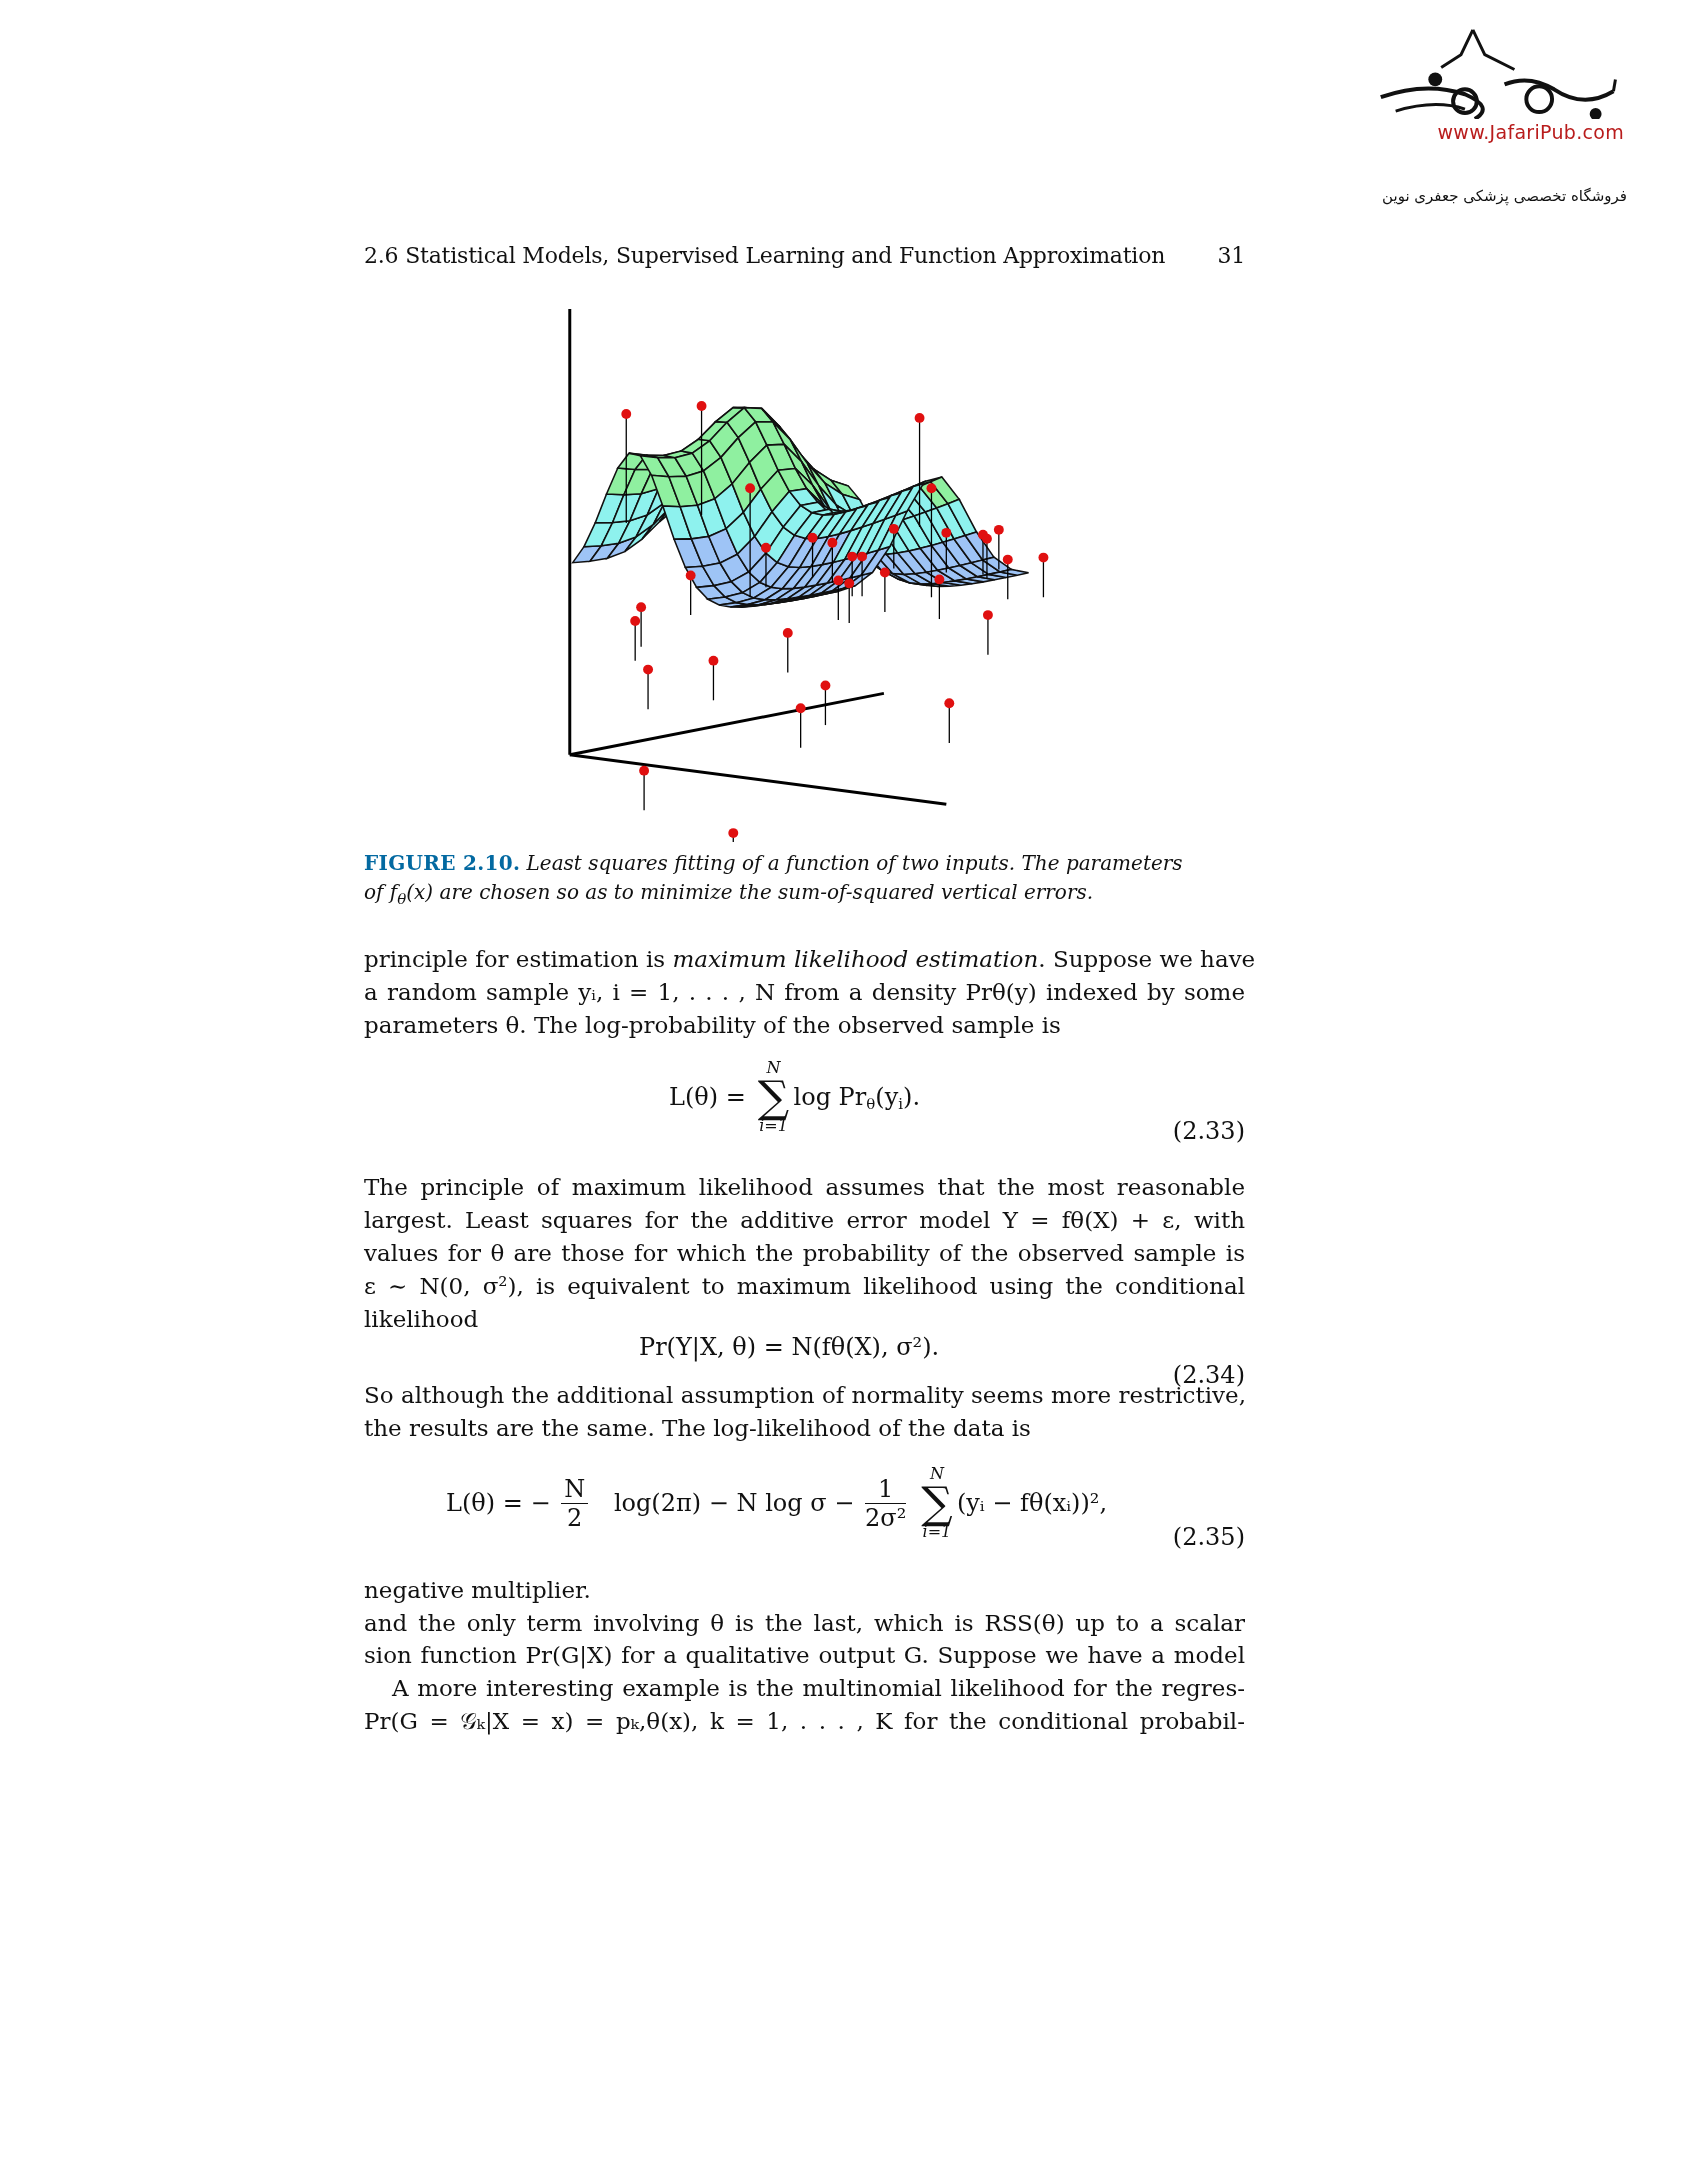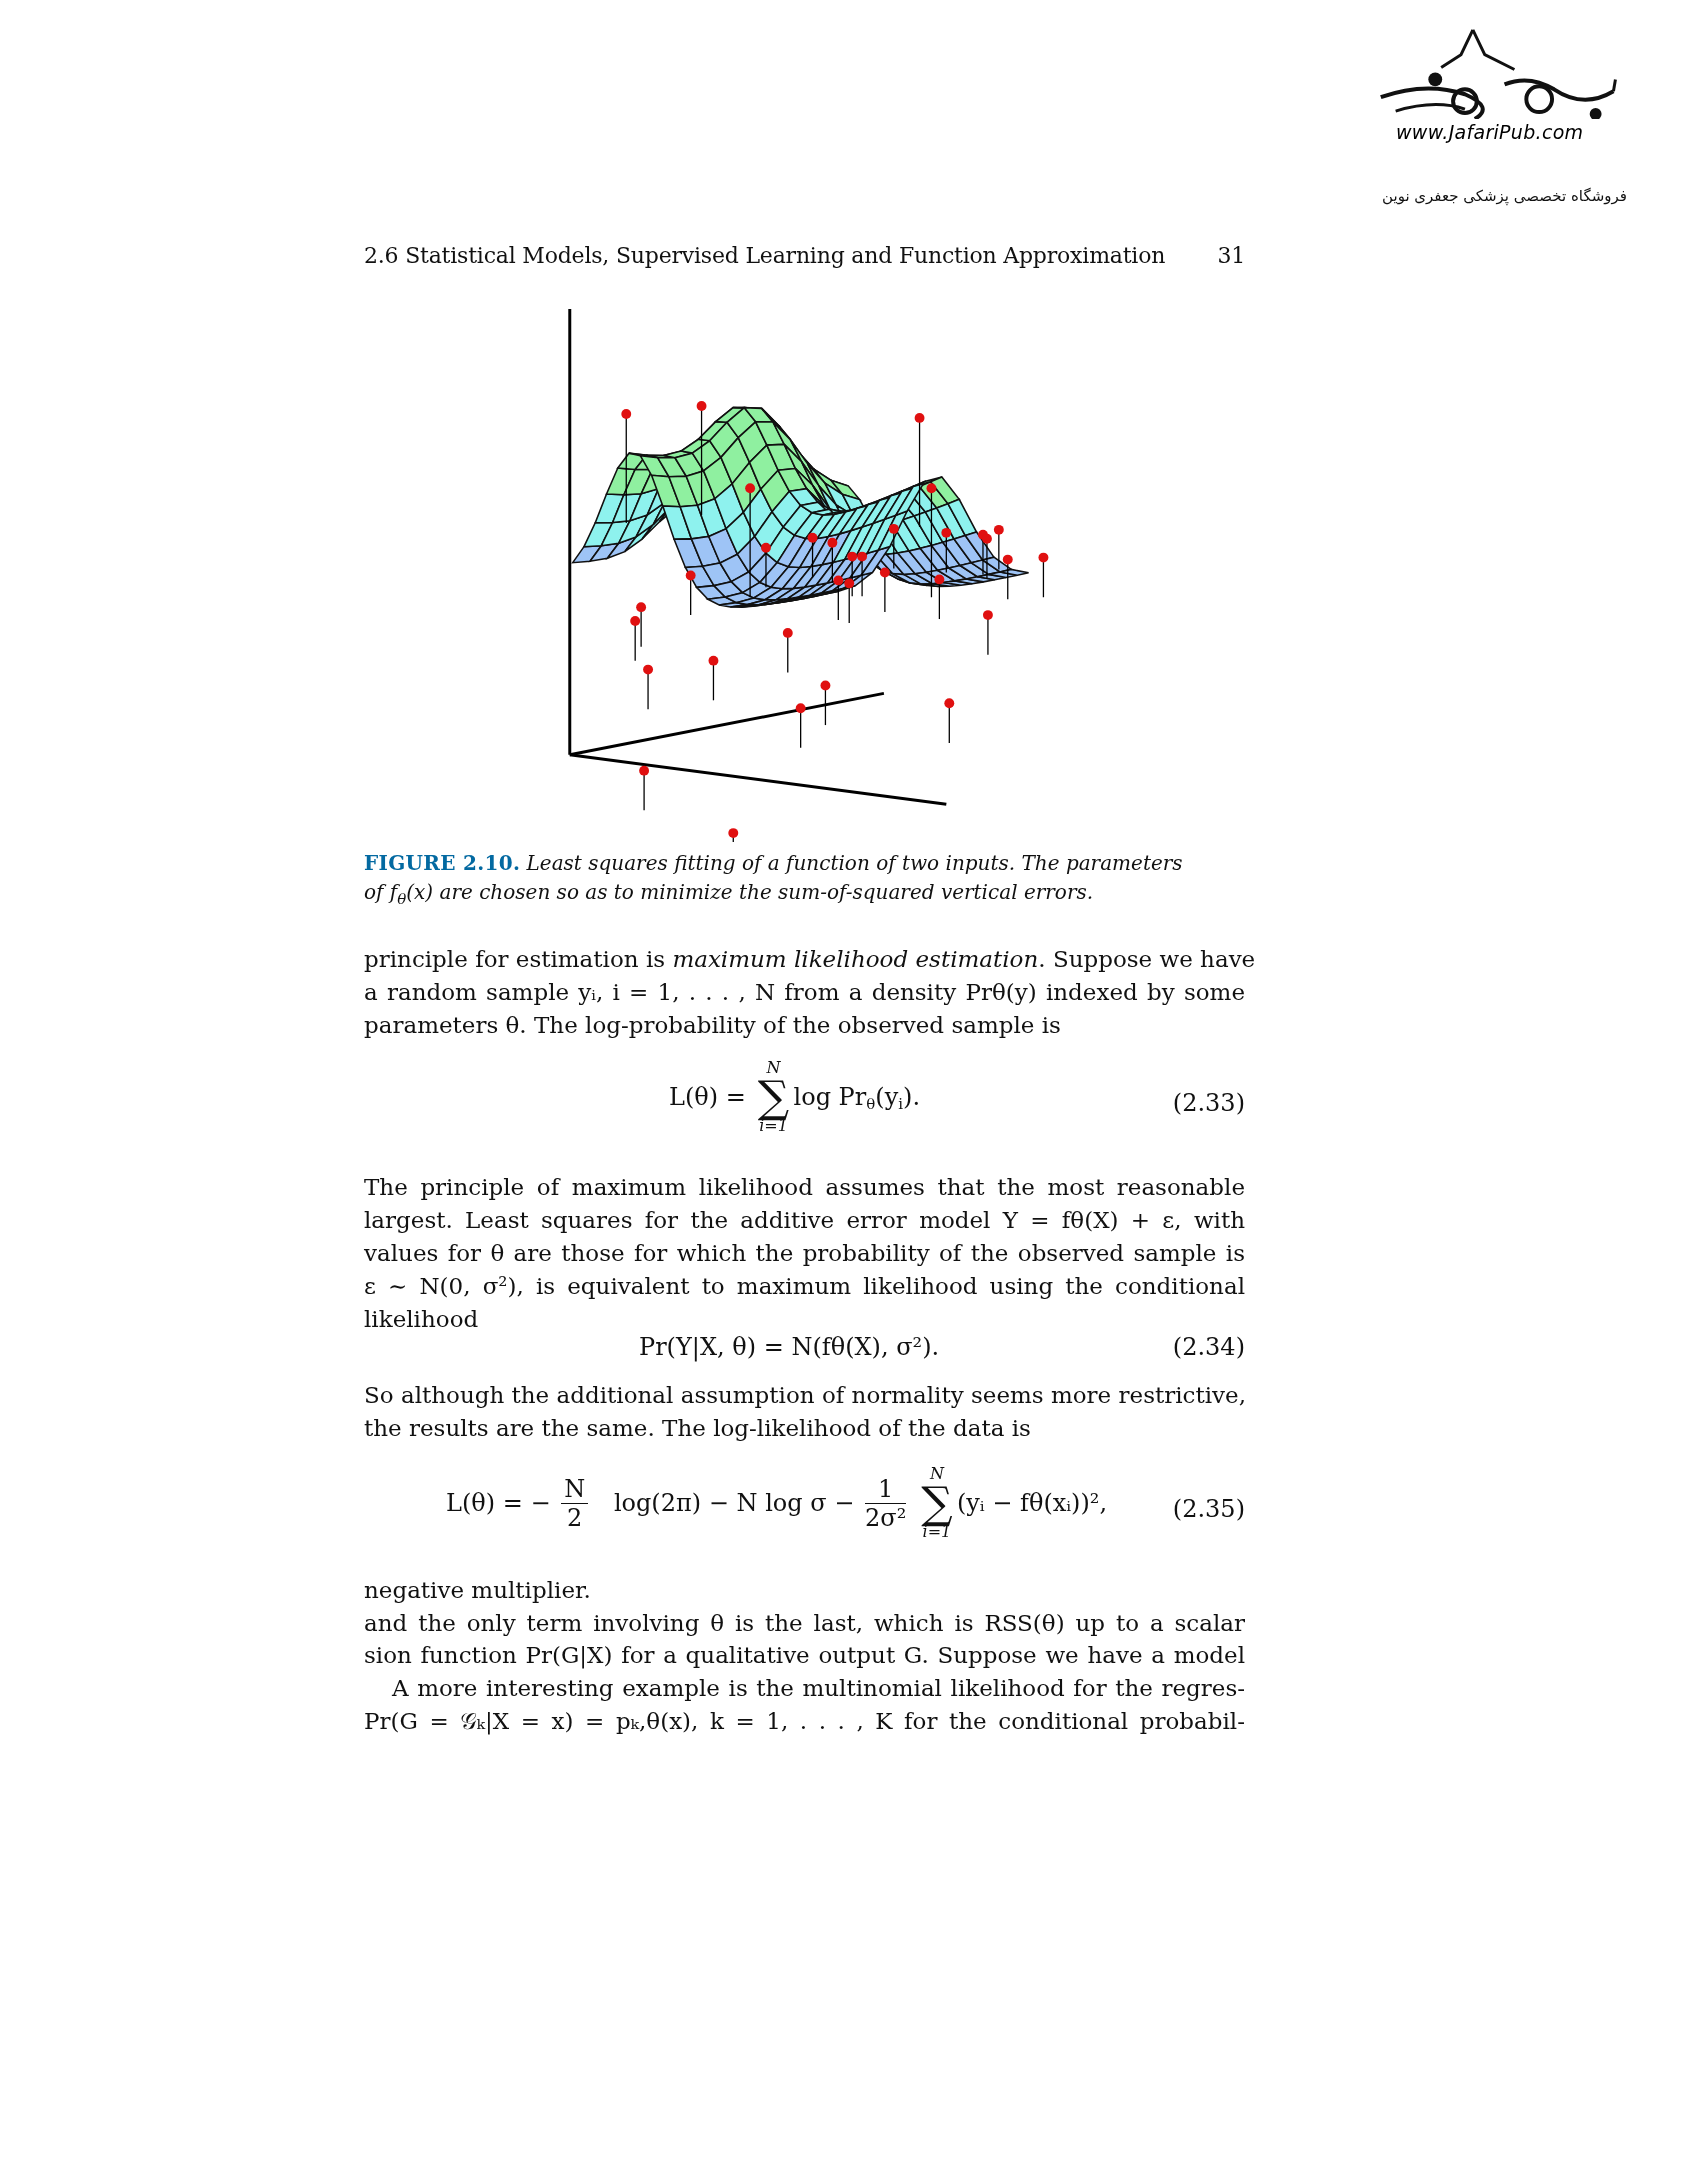--- a/index.html
+++ b/index.html
@@ -1,34 +1,34 @@
 <!DOCTYPE html>
 <html><head>
 <meta charset="utf-8">
 <style>
   html, body { margin:0; padding:0; background:#ffffff; }
   body { width:1683px; height:2178px; position:relative; overflow:hidden;
          font-family:"DejaVu Serif","Liberation Serif",serif; color:#111; }
   .abs { position:absolute; }
   #logo { left:1356px; top:20px; width:307px; height:173px; }
-  #logo-url { position:absolute; left:40px; top:101px; width:228px; text-align:left;
-              font-family:"DejaVu Sans","Liberation Sans",sans-serif; font-size:19px; color:#000000; letter-spacing:0.3px;font-style:italic;}
+  #logo-url { position:absolute; left:40px; top:101px; width:228px; text-align:right;
+              font-family:"DejaVu Sans","Liberation Sans",sans-serif; font-size:19px; color:#b91c1c; letter-spacing:0.3px;}
   #logo-fa { position:absolute; left:0; top:139px; width:297px; text-align:center;
              font-family:"DejaVu Sans",sans-serif; font-size:15px; color:#111; direction:rtl;margin-top:28px; }
   #running-head { left:364px; top:243px; width:881px; font-size:22px; letter-spacing:-0.2px; }
   #running-head .title { position:absolute; left:0; top:0; white-space:nowrap; }
   #running-head .pageno { position:absolute; right:0; top:0; }
   #figure { left:545px; top:297px; width:545px; height:545px; }
   #caption { left:364px; top:849px; width:881px; font-size:20px; line-height:29px; font-style:italic; }
   #caption .lbl { color:#0369a1; font-style:normal; font-weight:bold; letter-spacing:0.3px; }
   .para { position:absolute; left:364px; width:881px; font-size:23px; line-height:33px; text-align:justify; }
   .para .line { display:block; text-align:justify; text-align-last:justify; white-space:nowrap; height:33px; }
   .para .line.last { text-align-last:left; }
   .eq { position:absolute; font-size:24px; white-space:nowrap; font-family:"DejaVu Serif","Liberation Serif",serif; }
-  .eqnum { position:absolute; right:438px; font-size:24px; }
+  .eqnum { position:absolute; right:438px; font-size:24px;margin-top:28px; }
   i { font-style:italic; }
   .sum { position:relative; display:inline-block; width:40px; text-align:center; vertical-align:middle; }
   .sum .big { font-size:44px; line-height:40px; display:block; }
   .sum .up, .sum .dn { font-size:16px; display:block; line-height:18px; font-style:italic; }
   .frac { display:inline-block; vertical-align:middle; text-align:center; margin:0 3px; }
   .frac .num { display:block; border-bottom:1.5px solid #111; padding:0 3px; line-height:28px; }
   .frac .den { display:block; line-height:28px; }
   sub, sup { font-size:15px; }
 </style>
 </head>

